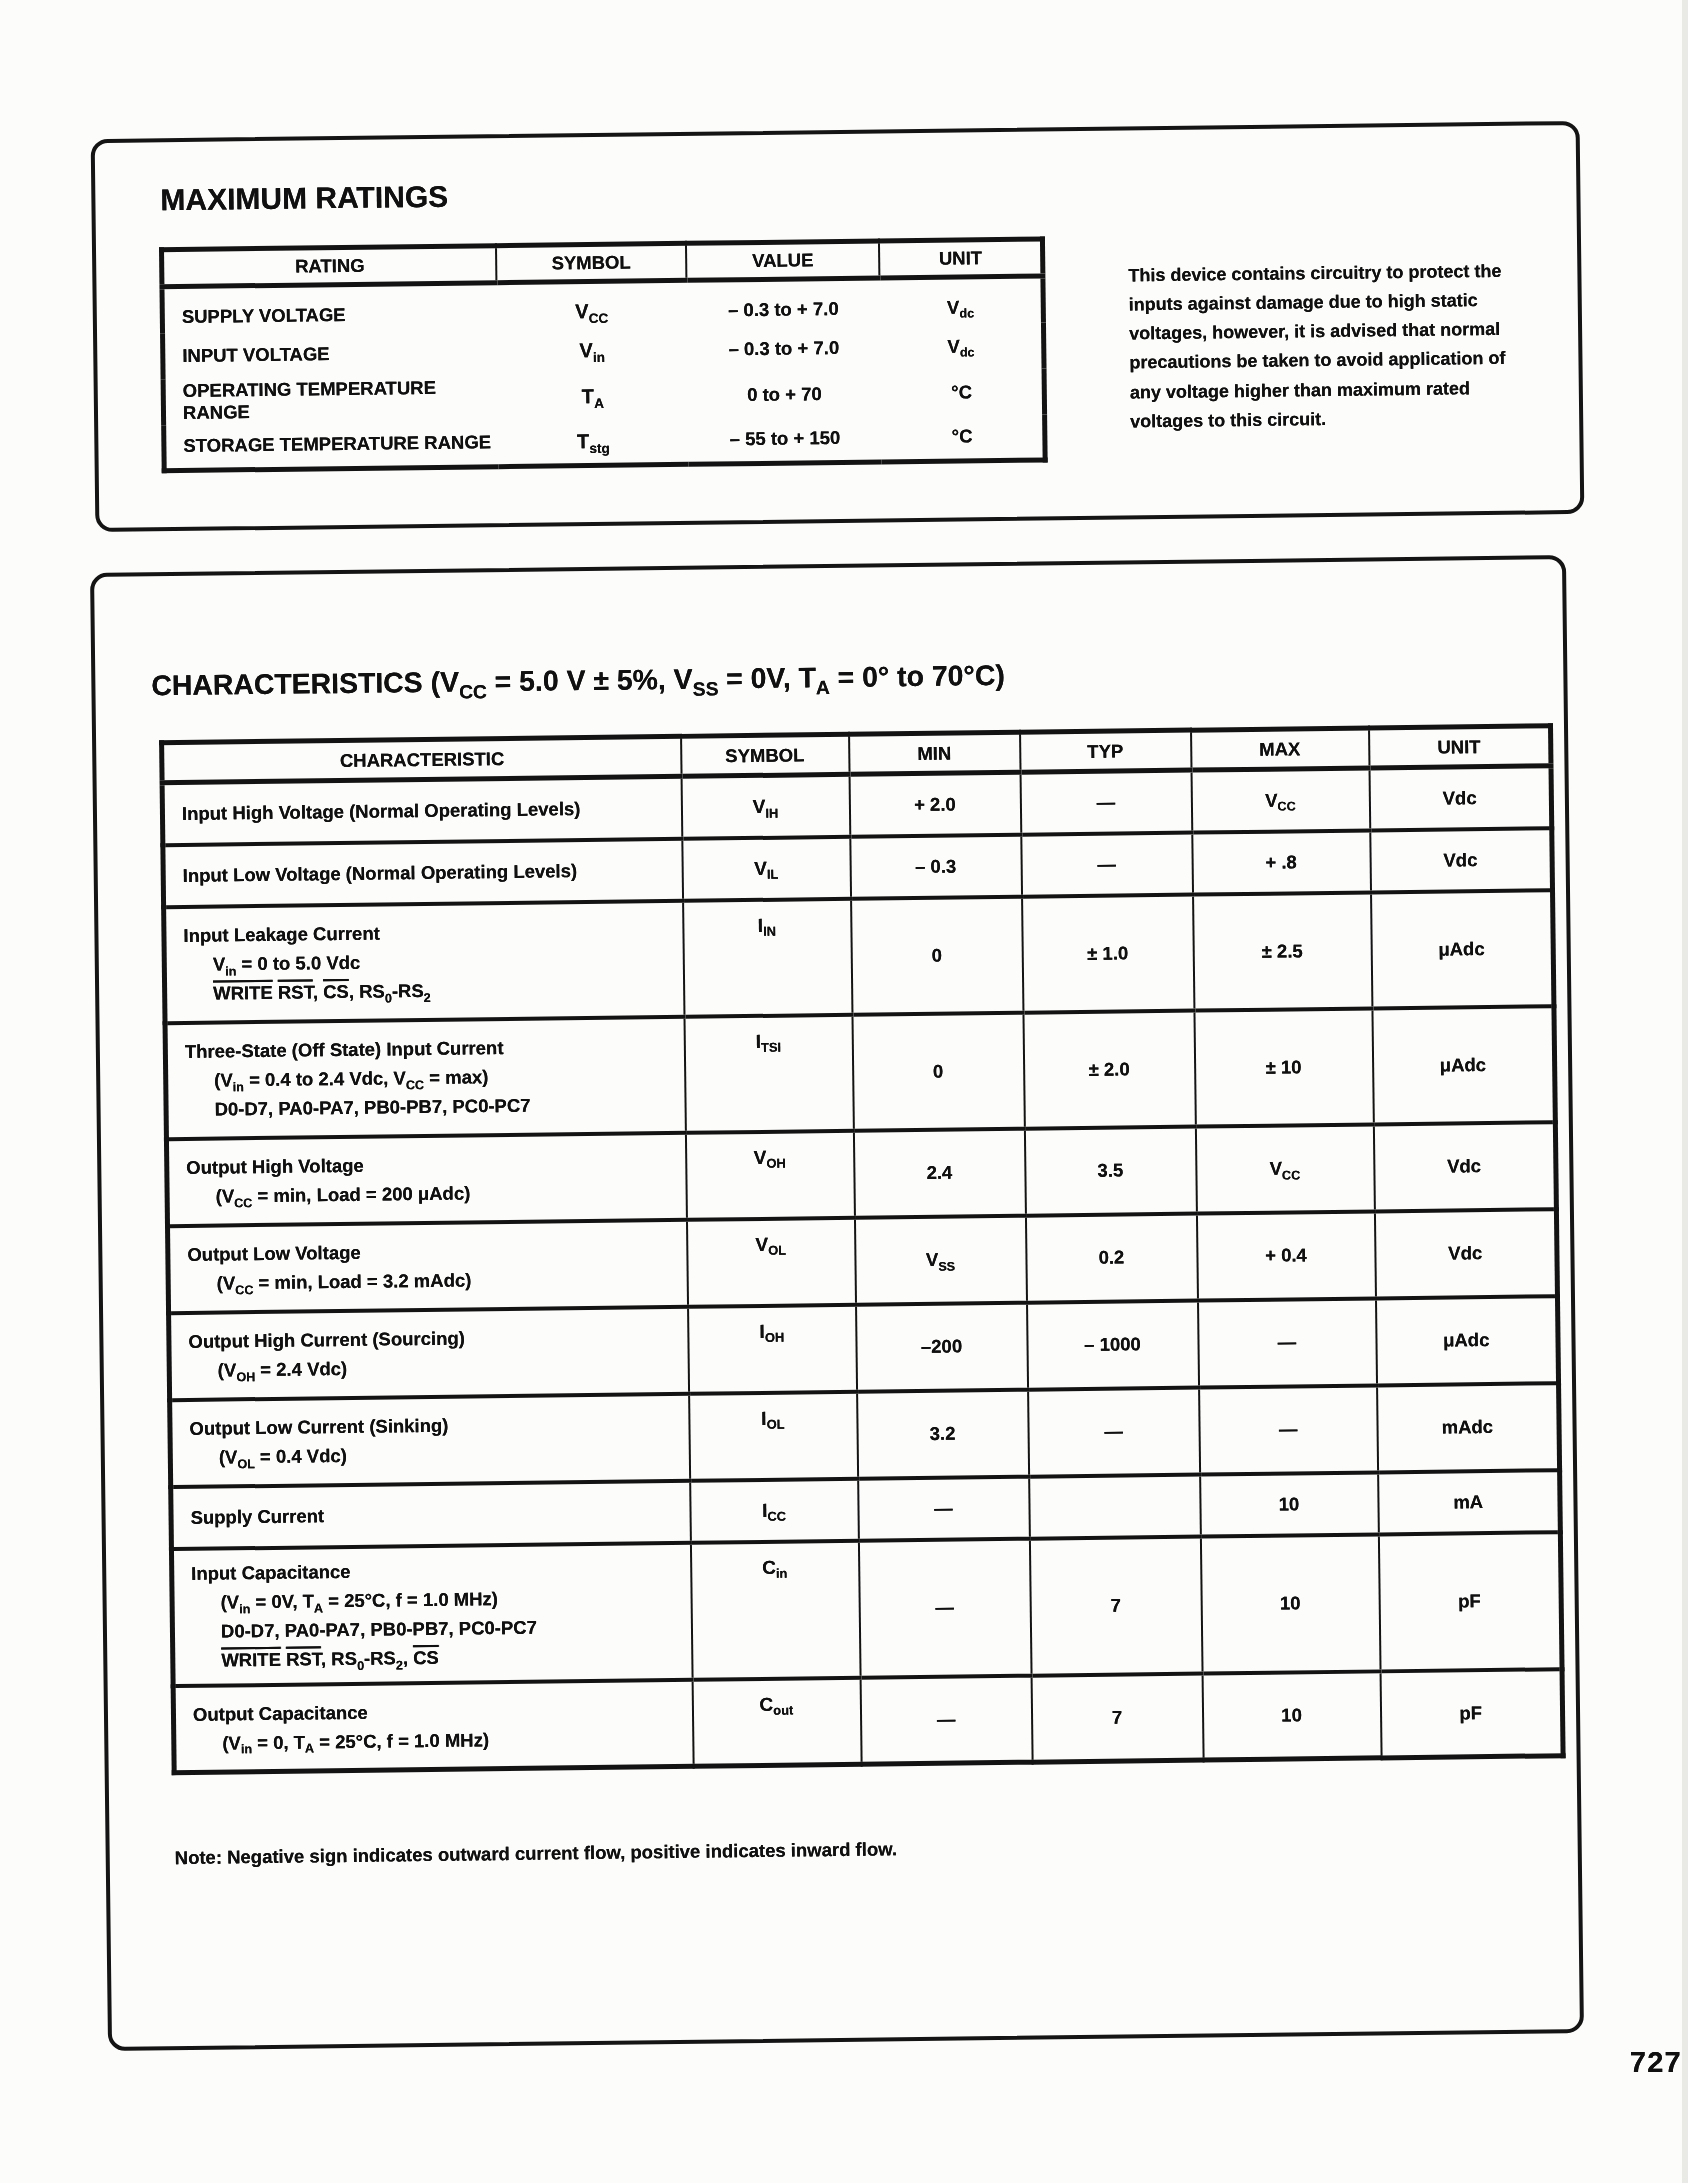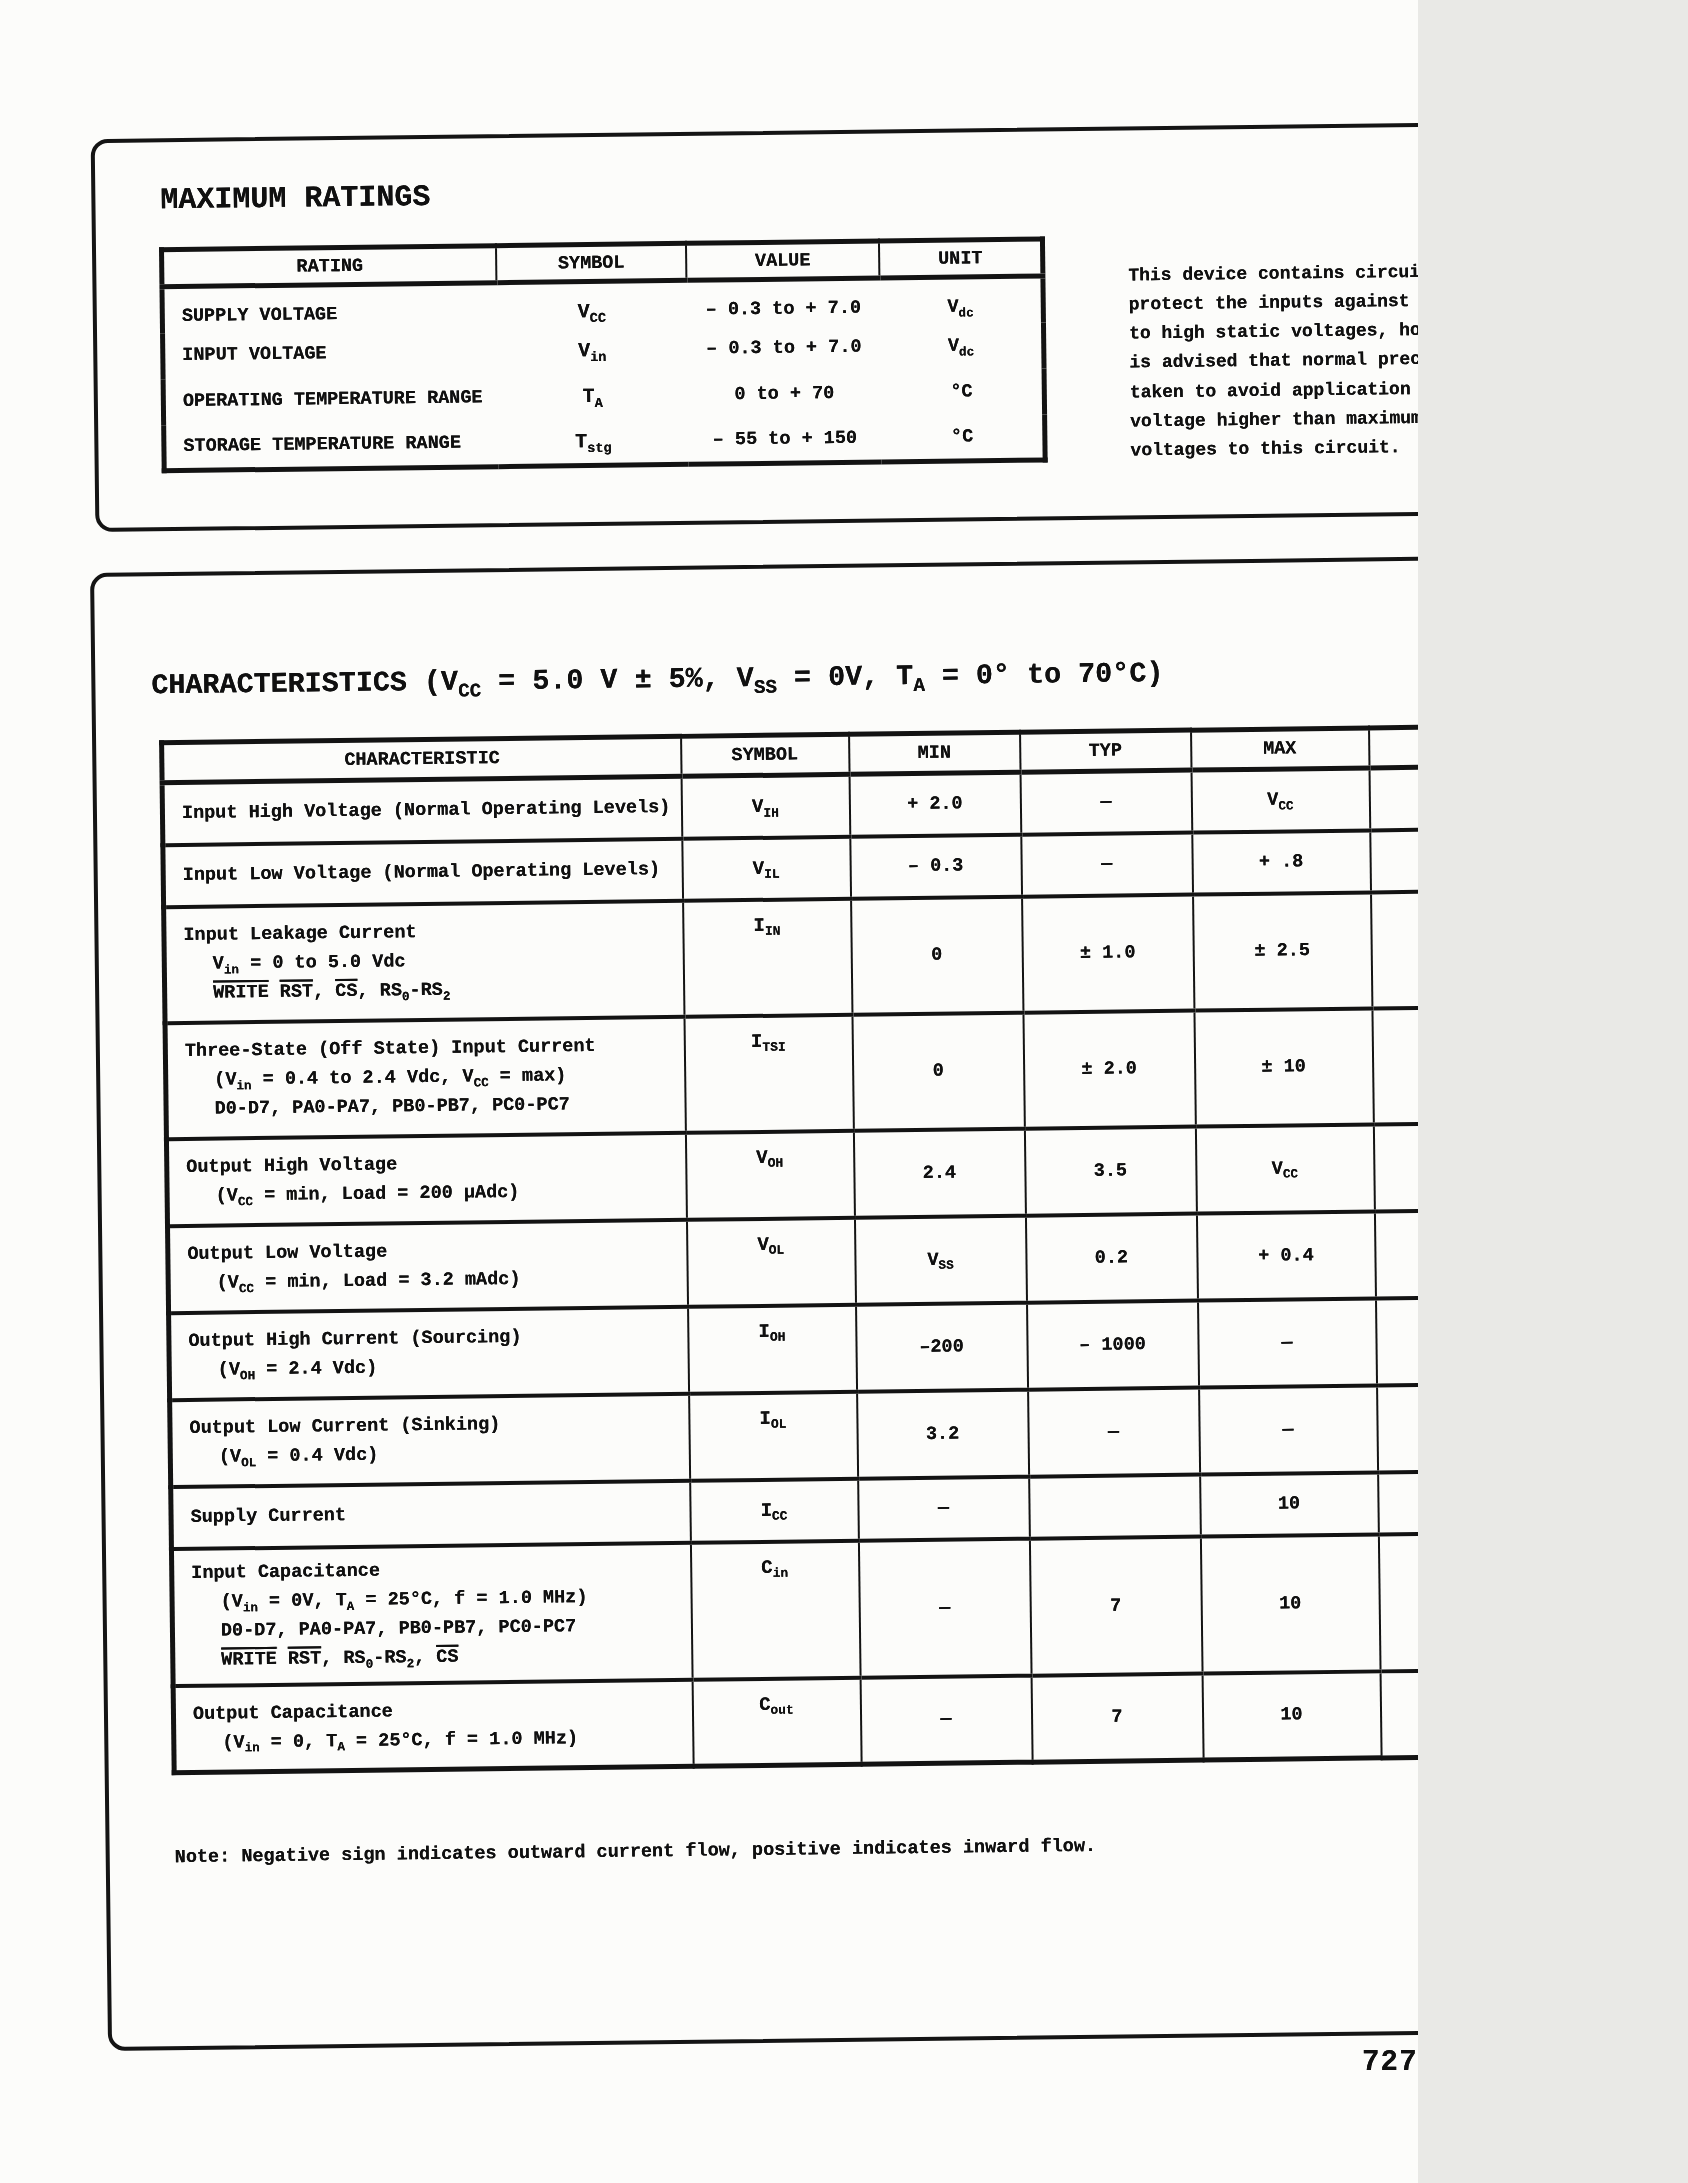--- a/index.html
+++ b/index.html
@@ -1,19 +1,19 @@
 <!DOCTYPE html>
 <html style="font-size:10.6px"><head>
 <meta charset="utf-8">
 <style>
   html,body{margin:0;padding:0;background:#e9e9e6;}
   .page{
-    position:relative; width:1418px; height:2183px;
+    position:relative; width:1682px; height:2183px;
     background:#fcfcfa; color:#101010;
-    font-family:Liberation Mono, monospace; font-weight:700;
+    font-family:Liberation Sans, sans-serif; font-weight:700;
     overflow:hidden;
   }
   .page *{box-sizing:border-box;}
   .box{
     position:absolute; border:4.6px solid #141414; border-radius:17px;
     background:transparent;
   }
   .box1{ left:93px; top:130px; width:1489px; height:393px; transform:rotate(-0.7deg); }
   .box2{ left:99px; top:564px; width:1476px; height:1478px; transform:rotate(-0.7deg); }
 

